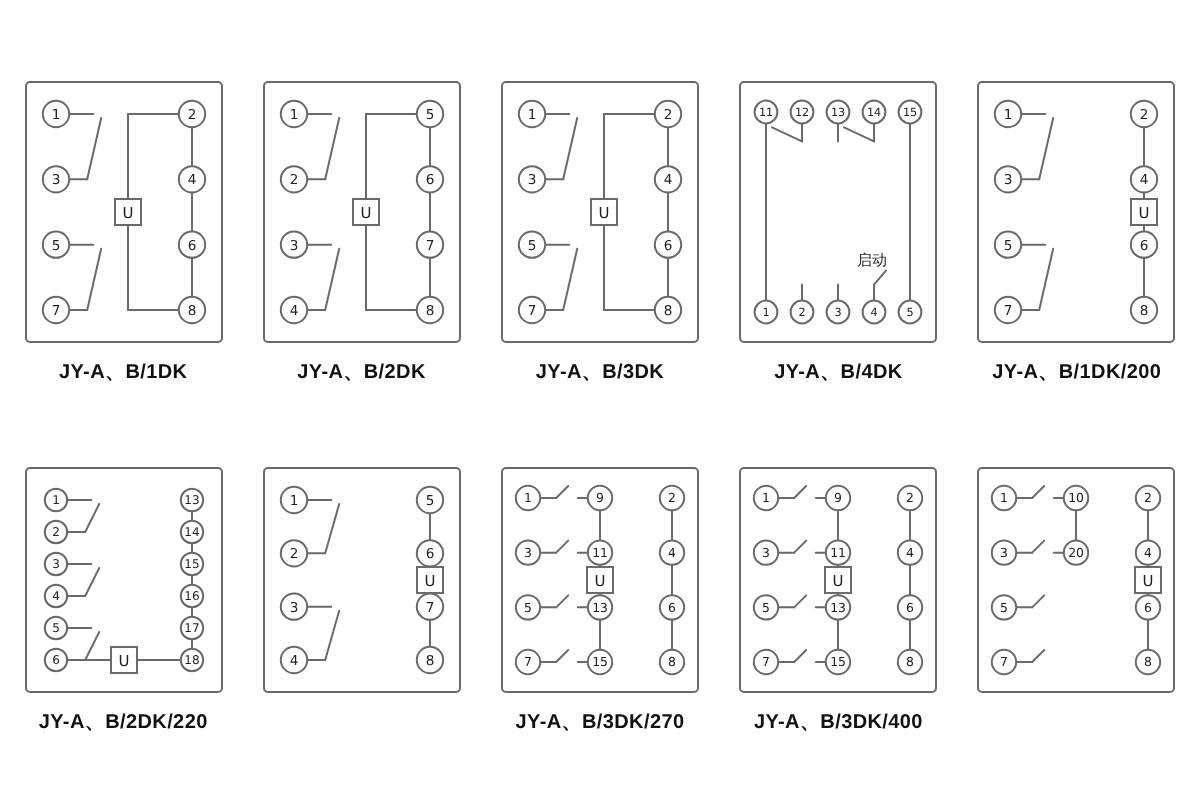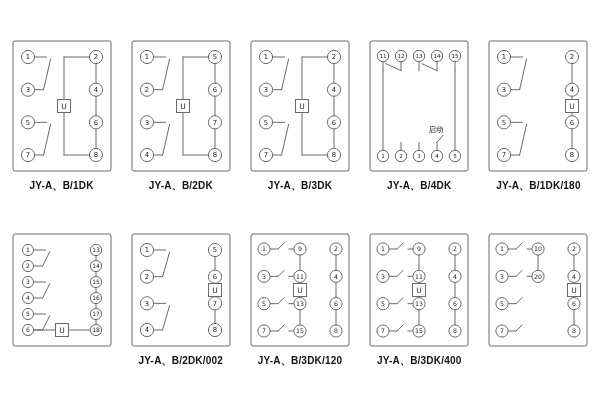--- a/index.html
+++ b/index.html
@@ -203,21 +203,21 @@
           <text x="16" y="84.78133333333332" class="n" font-size="6.8">5</text>
           <circle cx="84" cy="82.33333333333333" r="6.6" class="c"></circle>
           <text x="84" y="84.78133333333332" class="n" font-size="6.8">6</text>
           <circle cx="16" cy="115" r="6.6" class="c"></circle>
           <text x="16" y="117.448" class="n" font-size="6.8">7</text>
           <circle cx="84" cy="115" r="6.6" class="c"></circle>
           <text x="84" y="117.448" class="n" font-size="6.8">8</text>
           <rect x="77.5" y="59.5" width="13" height="13" class="u"></rect>
           <text x="84" y="68.8" class="n" font-size="7.5">U</text>
         </svg>
-      <figcaption class="cap">JY-A、B/1DK/180</figcaption>
+      <figcaption class="cap">JY-A、B/1DK/200</figcaption>
     </figure>
 
     <figure class="cell">
       <svg width="100" height="114" viewBox="0 0 100 114">
           <rect x="1" y="1" width="98" height="112" rx="2" class="frame"></rect>
           <line x1="21.6" y1="17" x2="33.6" y2="17" class="w"></line>
           <line x1="21.6" y1="33" x2="30.6" y2="33" class="w"></line>
           <line x1="30.6" y1="33" x2="37.6" y2="19" class="w"></line>
           <line x1="21.6" y1="49" x2="33.6" y2="49" class="w"></line>
           <line x1="21.6" y1="65" x2="30.6" y2="65" class="w"></line>
@@ -247,20 +247,21 @@
           <text x="16" y="83.16" class="n" font-size="6">5</text>
           <circle cx="84" cy="81" r="5.6" class="c"></circle>
           <text x="84" y="83.16" class="n" font-size="6">17</text>
           <circle cx="16" cy="97" r="5.6" class="c"></circle>
           <text x="16" y="99.16" class="n" font-size="6">6</text>
           <circle cx="84" cy="97" r="5.6" class="c"></circle>
           <text x="84" y="99.16" class="n" font-size="6">18</text>
           <rect x="43.5" y="90.5" width="13" height="13" class="u"></rect>
           <text x="50" y="99.8" class="n" font-size="7.5">U</text>
         </svg>
+      <figcaption class="cap">JY-A、B/2DK/220</figcaption>
     </figure>
 
     <figure class="cell">
       <svg width="100" height="114" viewBox="0 0 100 114">
           <rect x="1" y="1" width="98" height="112" rx="2" class="frame"></rect>
           <line x1="22.6" y1="17" x2="34.6" y2="17" class="w"></line>
           <line x1="22.6" y1="43.66666666666667" x2="31.6" y2="43.66666666666667" class="w"></line>
           <line x1="31.6" y1="43.66666666666667" x2="38.6" y2="19" class="w"></line>
           <line x1="22.6" y1="70.33333333333334" x2="34.6" y2="70.33333333333334" class="w"></line>
           <line x1="22.6" y1="97" x2="31.6" y2="97" class="w"></line>
@@ -278,21 +279,20 @@
           <text x="16" y="72.78133333333334" class="n" font-size="6.8">3</text>
           <circle cx="84" cy="70.33333333333334" r="6.6" class="c"></circle>
           <text x="84" y="72.78133333333334" class="n" font-size="6.8">7</text>
           <circle cx="16" cy="97" r="6.6" class="c"></circle>
           <text x="16" y="99.448" class="n" font-size="6.8">4</text>
           <circle cx="84" cy="97" r="6.6" class="c"></circle>
           <text x="84" y="99.448" class="n" font-size="6.8">8</text>
           <rect x="77.5" y="50.50000000000001" width="13" height="13" class="u"></rect>
           <text x="84" y="59.800000000000004" class="n" font-size="7.5">U</text>
         </svg>
-      <figcaption class="cap">JY-A、B/2DK/002</figcaption>
     </figure>
 
     <figure class="cell">
       <svg width="100" height="114" viewBox="0 0 100 114">
           <rect x="1" y="1" width="98" height="112" rx="2" class="frame"></rect>
           <line x1="50" y1="16" x2="50" y2="98" class="w"></line>
           <line x1="86" y1="16" x2="86" y2="98" class="w"></line>
           <line x1="20.1" y1="16" x2="28.1" y2="16" class="w"></line>
           <line x1="28.1" y1="16" x2="34.1" y2="10" class="w"></line>
           <line x1="43.9" y1="16" x2="38.9" y2="16" class="w"></line>
@@ -325,21 +325,21 @@
           <text x="86" y="72.89866666666666" class="n" font-size="6.2">6</text>
           <circle cx="14" cy="98" r="6.1" class="c"></circle>
           <text x="14" y="100.232" class="n" font-size="6.2">7</text>
           <circle cx="50" cy="98" r="6.1" class="c"></circle>
           <text x="50" y="100.232" class="n" font-size="6.2">15</text>
           <circle cx="86" cy="98" r="6.1" class="c"></circle>
           <text x="86" y="100.232" class="n" font-size="6.2">8</text>
           <rect x="43.5" y="50.49999999999999" width="13" height="13" class="u"></rect>
           <text x="50" y="59.79999999999999" class="n" font-size="7.5">U</text>
         </svg>
-      <figcaption class="cap">JY-A、B/3DK/120</figcaption>
+      <figcaption class="cap">JY-A、B/3DK/270</figcaption>
     </figure>
 
     <figure class="cell">
       <svg width="100" height="114" viewBox="0 0 100 114">
           <rect x="1" y="1" width="98" height="112" rx="2" class="frame"></rect>
           <line x1="50" y1="16" x2="50" y2="98" class="w"></line>
           <line x1="86" y1="16" x2="86" y2="98" class="w"></line>
           <line x1="20.1" y1="16" x2="28.1" y2="16" class="w"></line>
           <line x1="28.1" y1="16" x2="34.1" y2="10" class="w"></line>
           <line x1="43.9" y1="16" x2="38.9" y2="16" class="w"></line>

